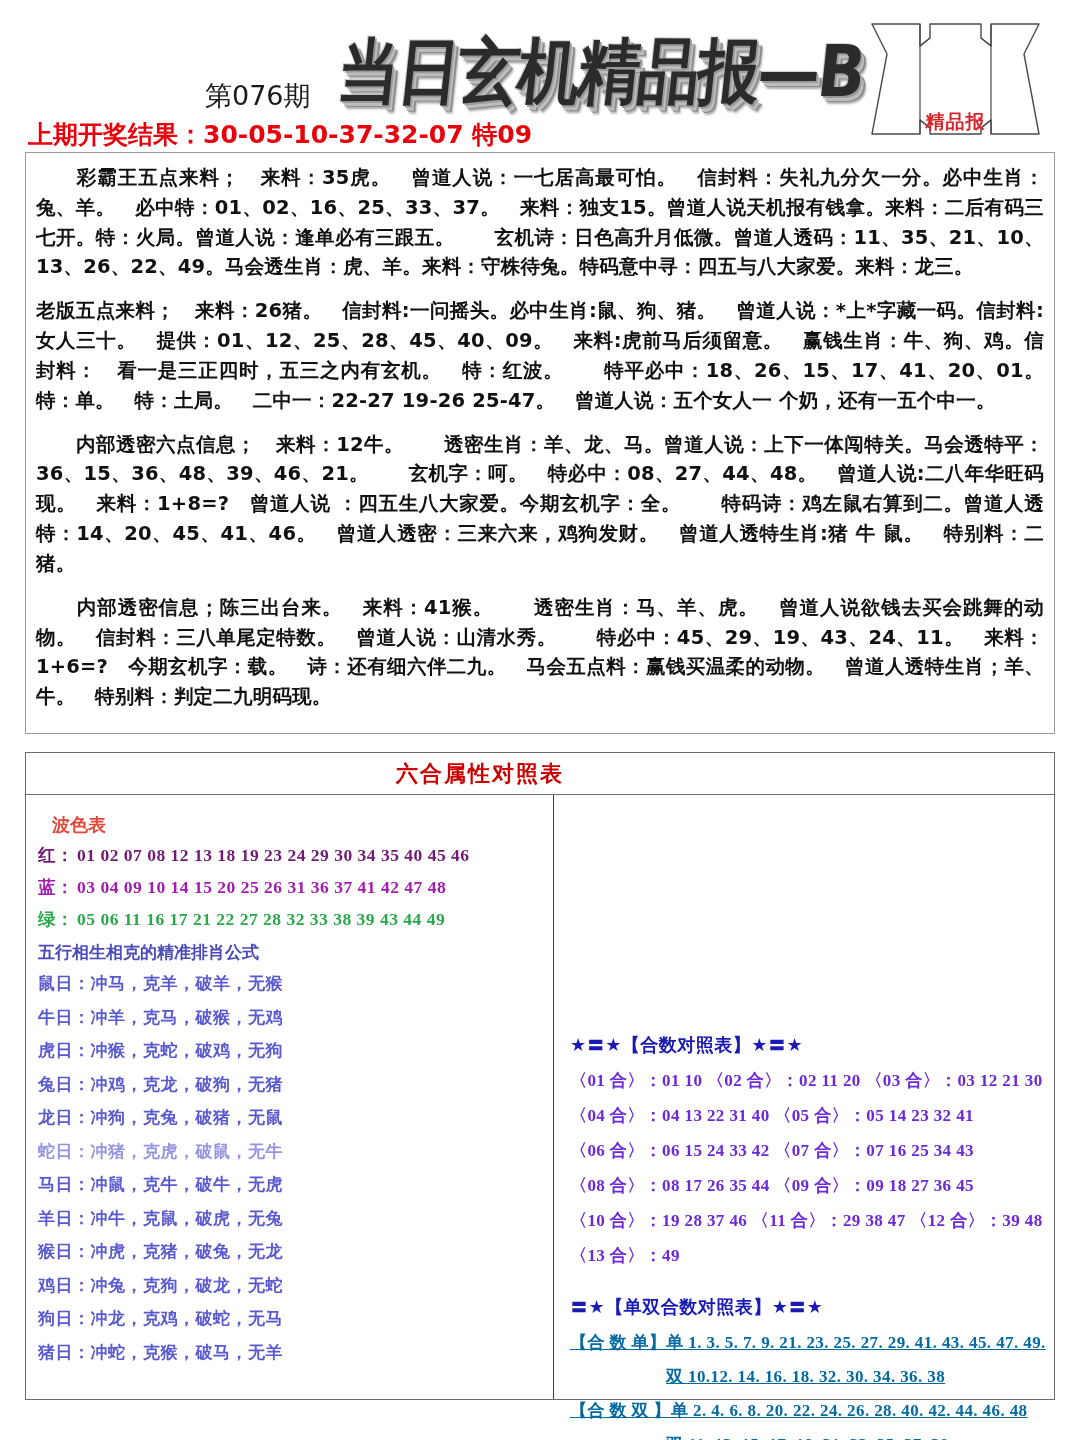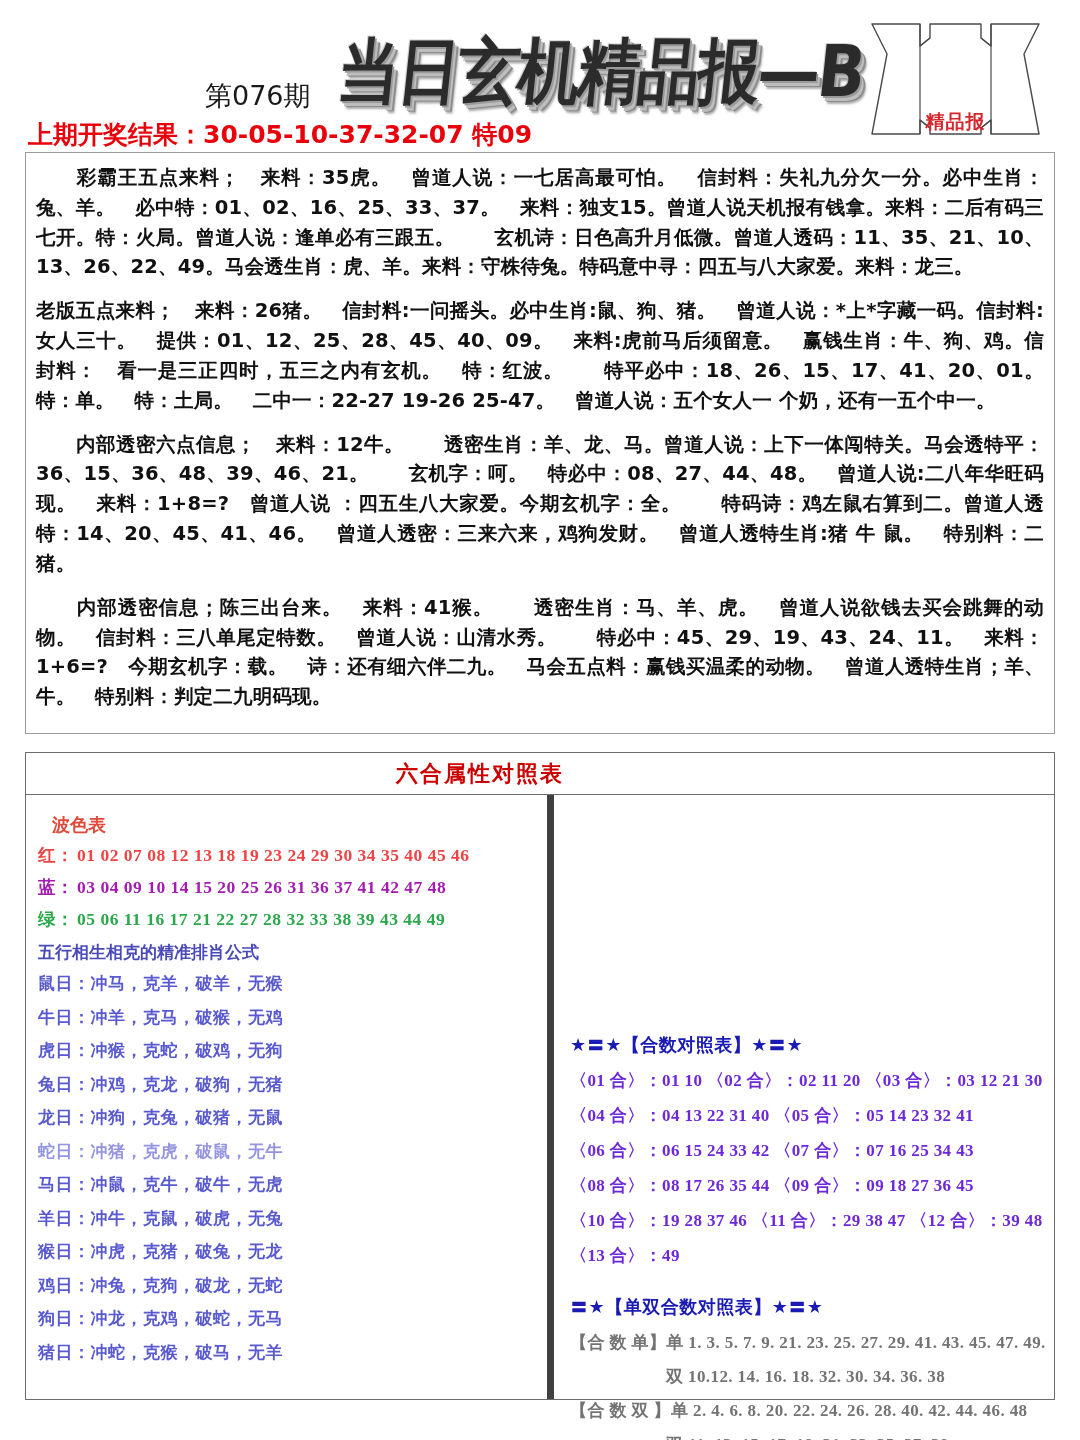--- a/index.html
+++ b/index.html
@@ -88,35 +88,35 @@
   .table-title {
     height:42px; border-bottom:1px solid #6d6d6d;
     display:flex; align-items:center; justify-content:center;
     padding-right:120px;
   }
   .table-title span {
     font-size:22px; font-weight:bold; color:#cc0000; letter-spacing:2px;
     font-family:"DejaVu Sans","Liberation Sans",sans-serif;
   }
   .table-body { display:flex; height:604px; }
-  .col-left { width:528px; border-right:7px solid #404040; padding:14px 0 0 12px; }
+  .col-left { width:528px; border-right:1px solid #404040; padding:14px 0 0 12px; }
   .col-right { flex:1; padding:0 0 0 16px; position:relative; }
 
   .bose-title {
     font-size:18px; font-weight:bold; color:#e04a3a;
     font-family:"DejaVu Sans","Liberation Sans",sans-serif;
     margin:4px 0 6px 14px;
   }
   .bose-row {
     font-size:17.5px; font-weight:bold;
     font-family:"Liberation Serif","DejaVu Serif",serif;
     margin:0 0 8px 0; white-space:nowrap; letter-spacing:.5px;
   }
   .bose-row .lbl { margin-right:3px; }
-  .bose-red   { color:#ef4444; }
+  .bose-red   { color:#701a75; }
   .bose-blue  { color:#a21caf; }
   .bose-green { color:#2aa84a; }
 
   .formula-title {
     font-size:17px; font-weight:bold; color:#4a4ab8;
     font-family:"DejaVu Sans","Liberation Sans",sans-serif;
     margin:10px 0 8px 0;
   }
   .zodiac-row {
     font-size:17px; font-weight:bold; color:#5a5ad0;
@@ -135,23 +135,23 @@
     font-size:17px; color:#6d28d9; font-weight:bold;
     font-family:"Liberation Serif","DejaVu Serif",serif;
     margin:0 0 12px 0; white-space:nowrap; letter-spacing:.4px;
   }
   .ds-title {
     font-size:18px; font-weight:bold; color:#1a1ab4;
     font-family:"DejaVu Sans","Liberation Sans",sans-serif;
     margin:28px 0 12px 0; letter-spacing:.5px; white-space:nowrap;
   }
   .ds-row {
-    font-size:17px; color:#737373; font-weight:bold;
+    font-size:17px; color:#0369a1; font-weight:bold;
     font-family:"Liberation Serif","DejaVu Serif",serif;
-    margin:0 0 11px 0; white-space:nowrap; letter-spacing:.4px;
+    margin:0 0 11px 0; white-space:nowrap; letter-spacing:.4px;text-decoration:underline;
   }
   .ds-row.indent { padding-left:96px; }
 </style>
 </head>
 <body>
 
 <div class="page">
 
   <div class="header">
     <div class="issue">第076期</div>

